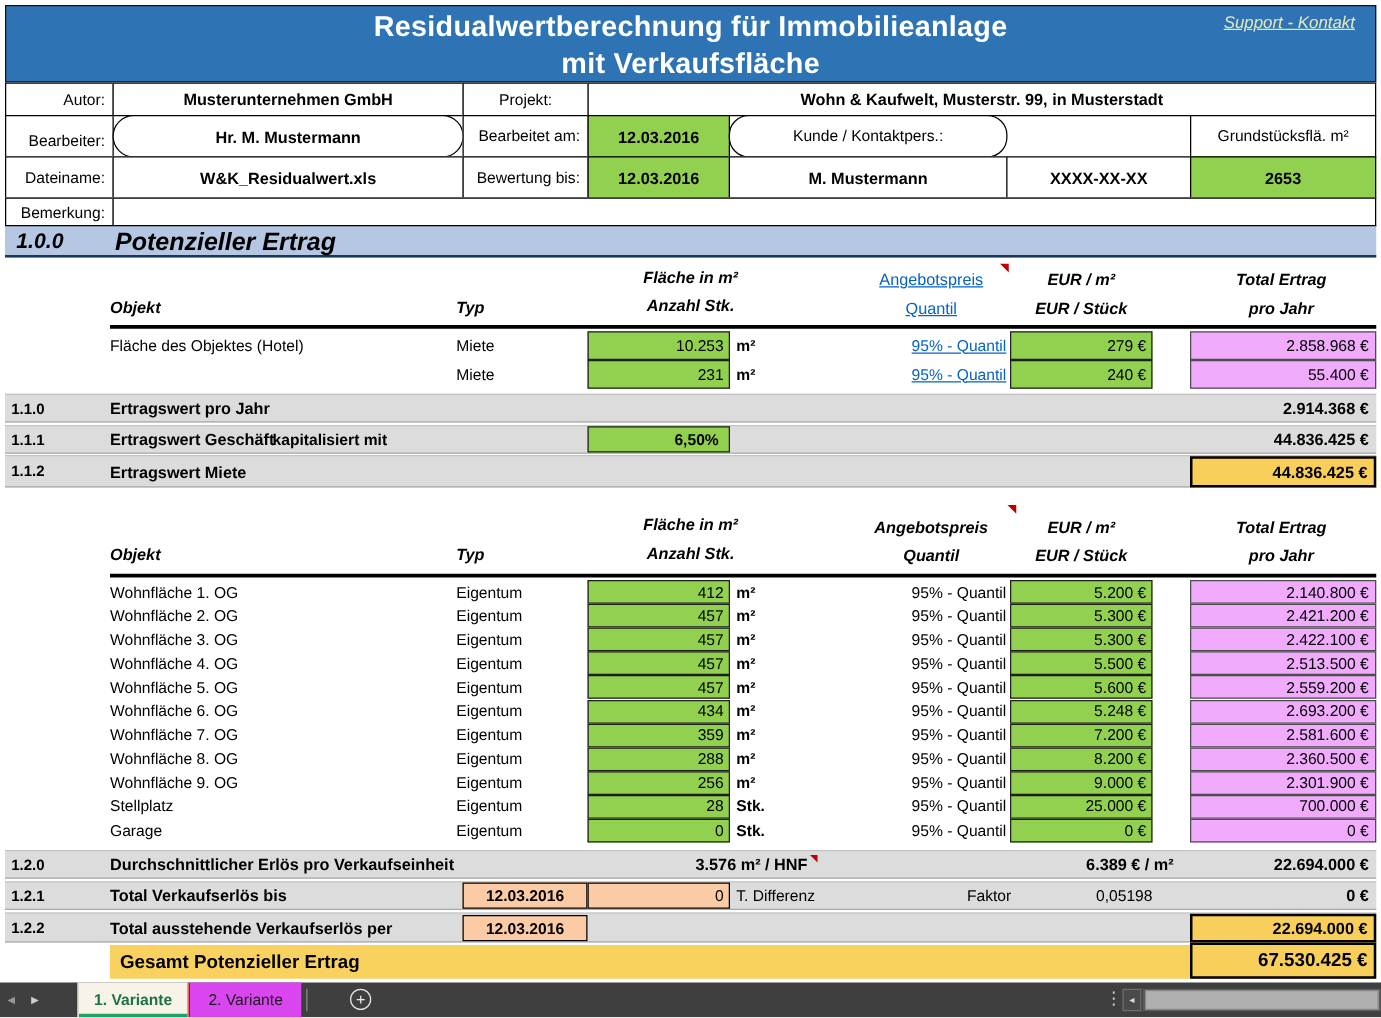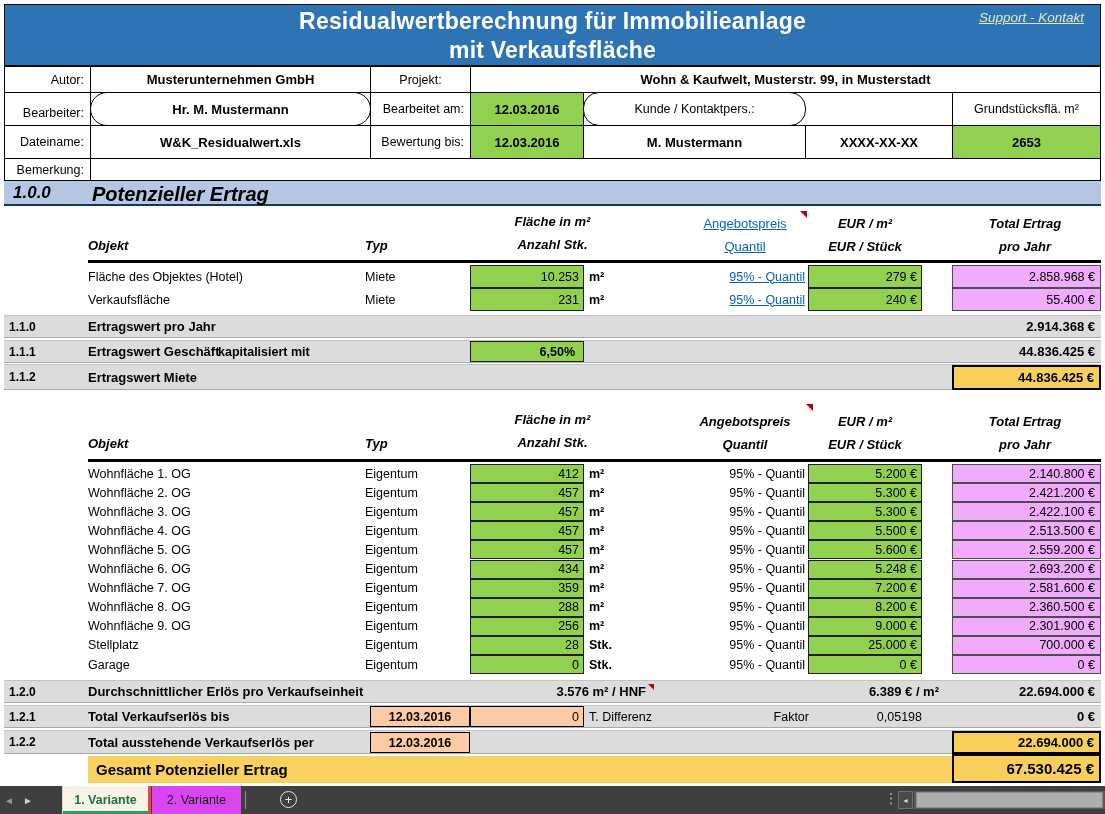--- a/index.html
+++ b/index.html
@@ -50,21 +50,21 @@
   .b-txt{position:absolute;top:0;height:100%;display:flex;align-items:center;font-size:12.5px;white-space:nowrap;}
   .inband{position:absolute;box-sizing:border-box;display:flex;align-items:center;}
   
   #grand-banner{left:88px;top:756px;width:864px;height:27px;background:#F9D15E;display:flex;align-items:center;}
   #grand-banner span{margin-left:8px;font-weight:700;font-size:15px;}
   .goldbox{border:2px solid #000;background:#F8CF5B;box-sizing:border-box;display:flex;align-items:center;justify-content:flex-end;padding-right:5px;font-weight:700;}
   
   #tabbar{left:0;top:786px;width:1105px;height:28px;background:#3F3F3F;}
   .navarrow{position:absolute;top:0;height:28px;display:flex;align-items:center;font-size:10px;cursor:pointer;}
   .sheettab{position:absolute;top:0;height:28px;display:flex;align-items:center;justify-content:center;font-size:12.5px;cursor:pointer;box-sizing:border-box;}
-  #tab1{left:62px;width:89px;background:#F7F3E9;color:#1E7145;font-weight:700;box-shadow:inset 0 -3px 0 #21A366;border-left:1px solid #d8d4c8;border-right:3px solid #ef4444;}
+  #tab1{left:62px;width:89px;background:#F7F3E9;color:#1E7145;font-weight:700;box-shadow:inset 0 -3px 0 #21A366;border-left:1px solid #d8d4c8;border-right:1px solid #ef4444;}
   #tab2{left:152px;width:89px;background:#d946ef;color:#1c1c1c;}
   #tabdivider{left:245px;top:5px;width:1px;height:18px;background:#8a8a8a;}
   #addsheet{left:280px;top:5px;width:17px;height:17px;border:1.5px solid #E8E8E8;border-radius:50%;color:#EDEDED;
             display:flex;align-items:center;justify-content:center;font-size:13px;line-height:1;cursor:pointer;box-sizing:border-box;}
   #dots{left:884px;top:4px;color:#C9C9C9;font-size:14px;cursor:pointer;}
   #hscroll-btn{left:898px;top:5px;width:15px;height:18px;background:#4A4A4A;border:1px solid #6E6E6E;box-sizing:border-box;
                display:flex;align-items:center;justify-content:center;color:#D9D9D9;font-size:7px;cursor:pointer;}
   #hscroll-track{left:914px;top:5px;width:191px;height:18px;background:#5A5A5A;}
   #hscroll-thumb{left:916px;top:6px;width:187px;height:16px;background:#AFAFAF;border:1px solid #8a8a8a;box-sizing:border-box;cursor:pointer;}
 </style>
@@ -124,21 +124,20 @@
       <div class="trow" style="top: 0px; height: 23px;">
         <div class="c-objekt">Fläche des Objektes (Hotel)</div>
         <div class="c-typ">Miete</div>
         <div class="c-menge green">10.253</div>
         <div class="c-einheit">m²</div>
         <div class="c-quantil linkblue">95% - Quantil</div>
         <div class="c-preis green">279 €</div>
         <div class="c-total peach">2.858.968 €</div>
       </div>
       <div class="trow" style="top: 23px; height: 23px;">
-        <div class="c-objekt">Verkaufsfläche</div>
         <div class="c-typ">Miete</div>
         <div class="c-menge green">231</div>
         <div class="c-einheit">m²</div>
         <div class="c-quantil linkblue">95% - Quantil</div>
         <div class="c-preis green">240 €</div>
         <div class="c-total peach">55.400 €</div>
       </div>
     </div>
 
   <div class="band" style="top:315px;height:23px;">

